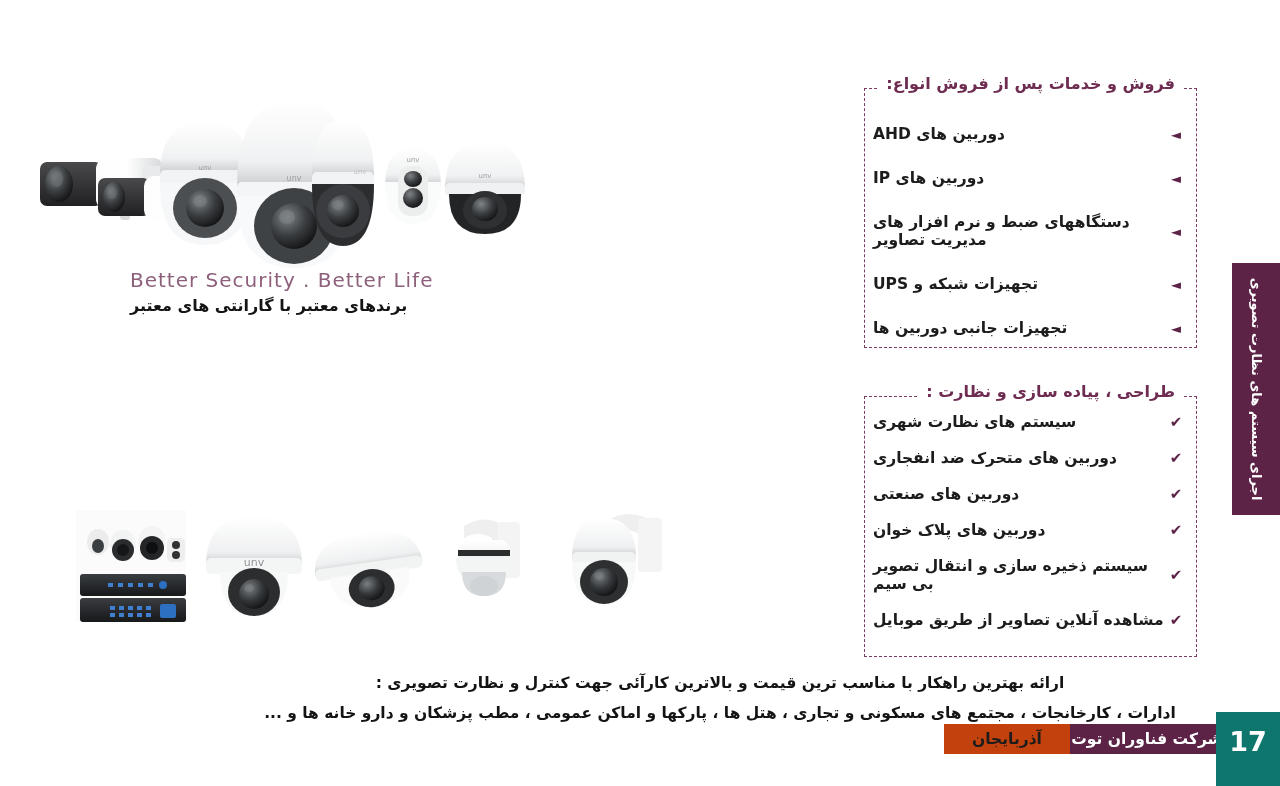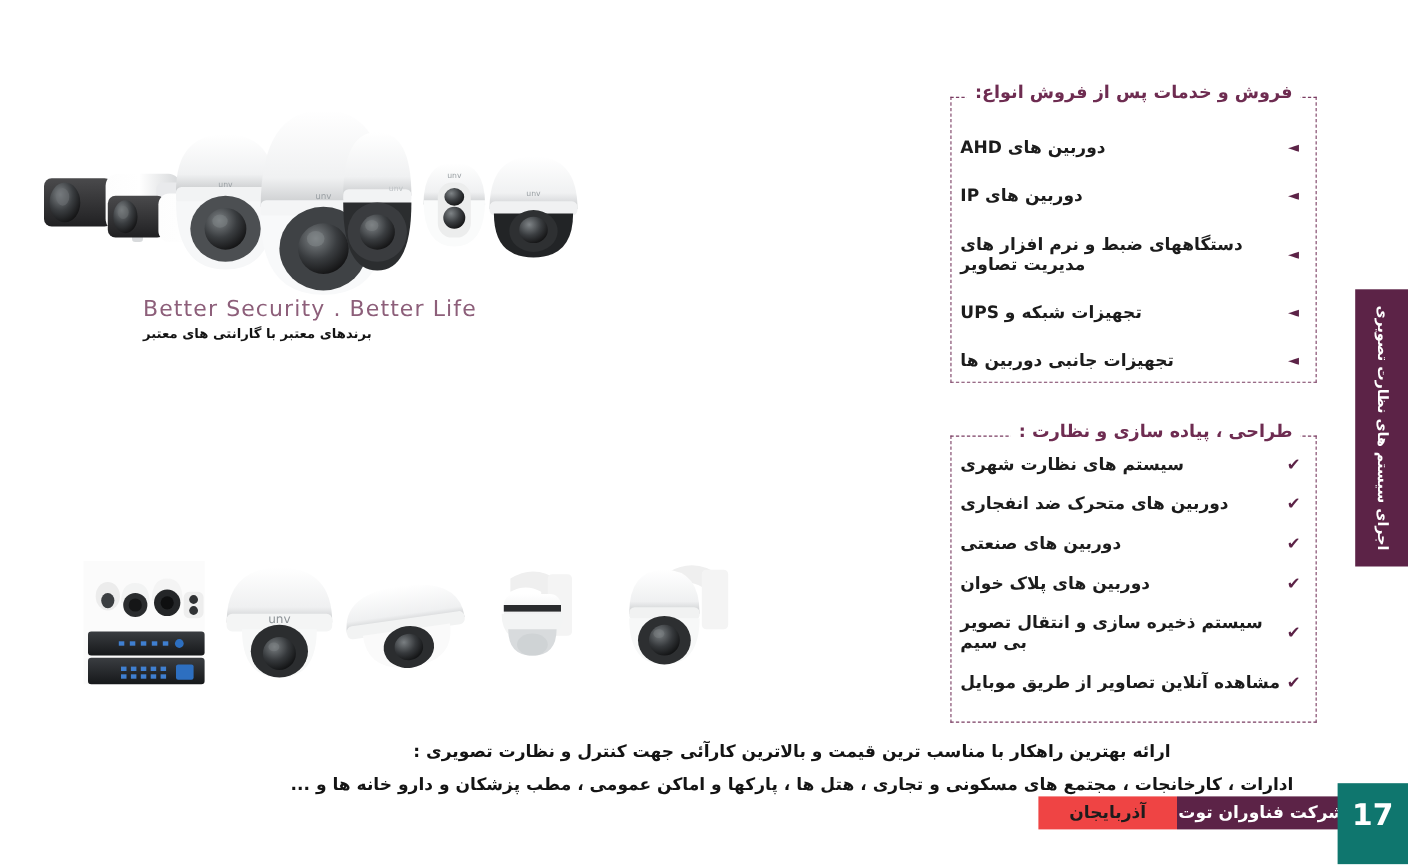--- a/index.html
+++ b/index.html
@@ -35,21 +35,21 @@
   }
   #tagline-en {
     font-family: "DejaVu Sans", "Liberation Sans", sans-serif;
     font-size: 20px;
     letter-spacing: 1px;
     color: #8d5f7a;
     direction: ltr;
     margin-bottom: 4px;
   }
   #tagline-fa-1 {
-    font-size: 12px;
+    font-size: 16px;
     font-weight: bold;
     color: #141414;
     margin-bottom: 3px;
     direction: rtl;
   }
   #tagline-fa-2 {
     font-size: 17px;
     font-weight: bold;
     color: #141414;
     direction: rtl;
@@ -157,21 +157,21 @@
     direction: rtl;
   }
 
   
   #footer-gray {
     position: absolute;
     left: 944px;
     top: 724px;
     width: 126px;
     height: 30px;
-    background: #ef4444;
+    background: #c2410c;
   }
   #footer-gray-label {
     position: absolute;
     left: 0; right: 0;
     top: 50%;
     transform: translateY(-50%);
     text-align: center;
     font-size: 15.5px;
     font-weight: bold;
     color: #1c1c1c;

